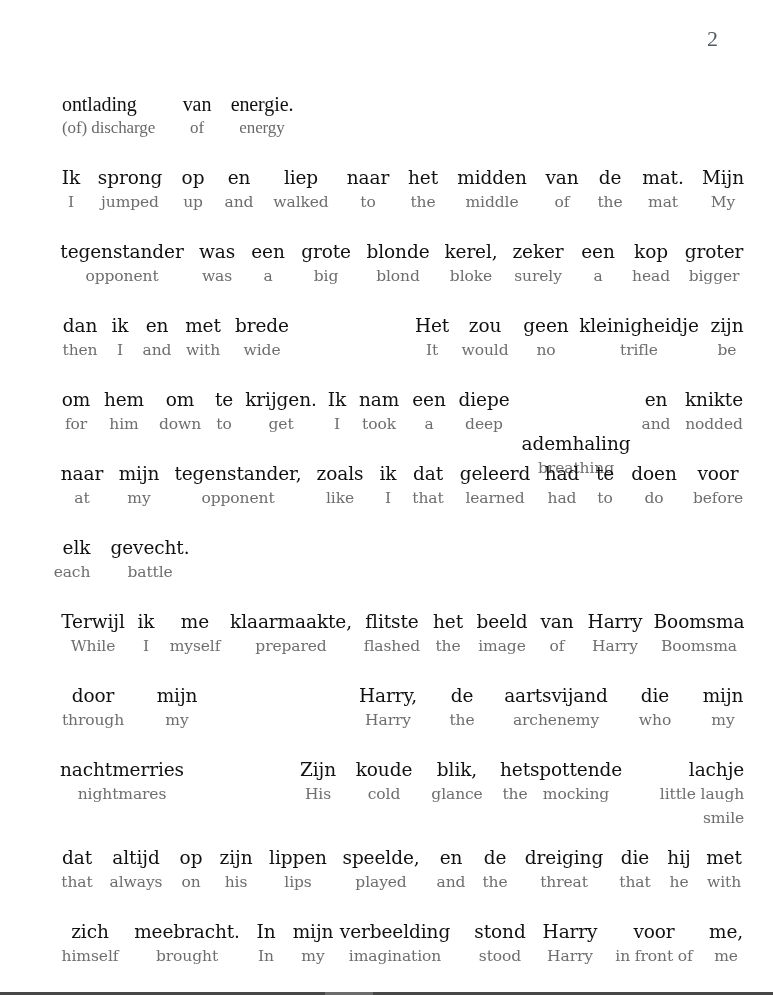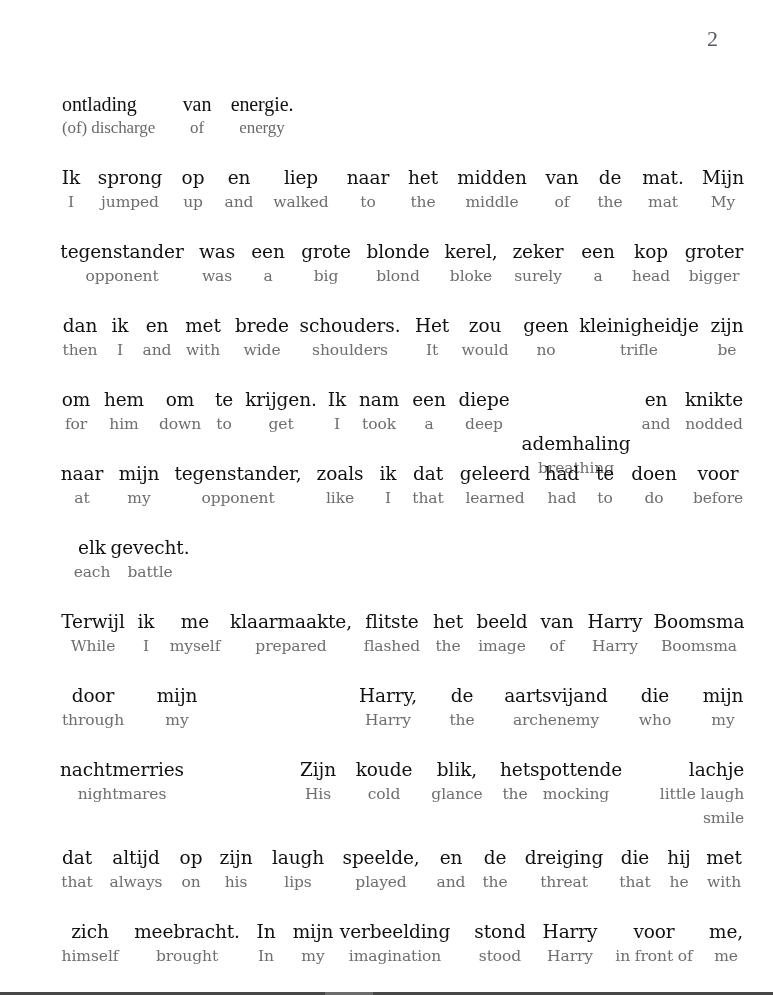--- a/index.html
+++ b/index.html
@@ -204,24 +204,20 @@
         <span class="en">and</span>
       </div>
       <div class="wcol" style="left: 141px;">
         <span class="nl">met</span>
         <span class="en">with</span>
       </div>
       <div class="wcol" style="left: 200px;">
         <span class="nl">brede</span>
         <span class="en">wide</span>
       </div>
-      <div class="wcol" style="left: 288px;">
-        <span class="nl">schouders.</span>
-        <span class="en">shoulders</span>
-      </div>
       <div class="wcol" style="left: 370px;">
         <span class="nl">Het</span>
         <span class="en">It</span>
       </div>
       <div class="wcol" style="left: 423px;">
         <span class="nl">zou</span>
         <span class="en">would</span>
       </div>
       <div class="wcol" style="left: 484px;">
         <span class="nl">geen</span>
@@ -326,21 +322,21 @@
       <div class="wcol" style="left: 592px;">
         <span class="nl">doen</span>
         <span class="en">do</span>
       </div>
       <div class="wcol" style="left: 656px;">
         <span class="nl">voor</span>
         <span class="en">before</span>
       </div>
     </div>
     <div class="iline" style="top: 444px;">
-      <div class="wcol" style="left: 30px;">
+      <div class="wcol" style="left: 10px; text-align: right;">
         <span class="nl">elk</span>
         <span class="en">each</span>
       </div>
       <div class="wcol" style="left: 88px;">
         <span class="nl">gevecht.</span>
         <span class="en">battle</span>
       </div>
     </div>
     <div class="iline" style="top: 518px;">
       <div class="wcol" style="left: 31px;">
@@ -456,21 +452,21 @@
       </div>
       <div class="wcol" style="left: 129px;">
         <span class="nl">op</span>
         <span class="en">on</span>
       </div>
       <div class="wcol" style="left: 174px;">
         <span class="nl">zijn</span>
         <span class="en">his</span>
       </div>
       <div class="wcol" style="left: 236px;">
-        <span class="nl">laugh</span>
+        <span class="nl">lippen</span>
         <span class="en">lips</span>
       </div>
       <div class="wcol" style="left: 319px;">
         <span class="nl">speelde,</span>
         <span class="en">played</span>
       </div>
       <div class="wcol" style="left: 389px;">
         <span class="nl">en</span>
         <span class="en">and</span>
       </div>

